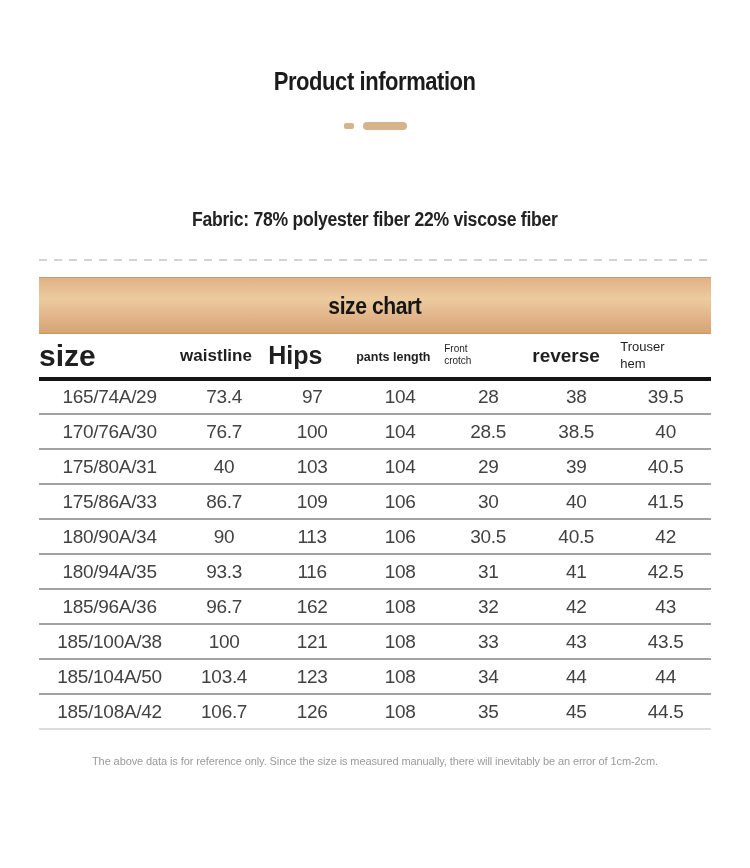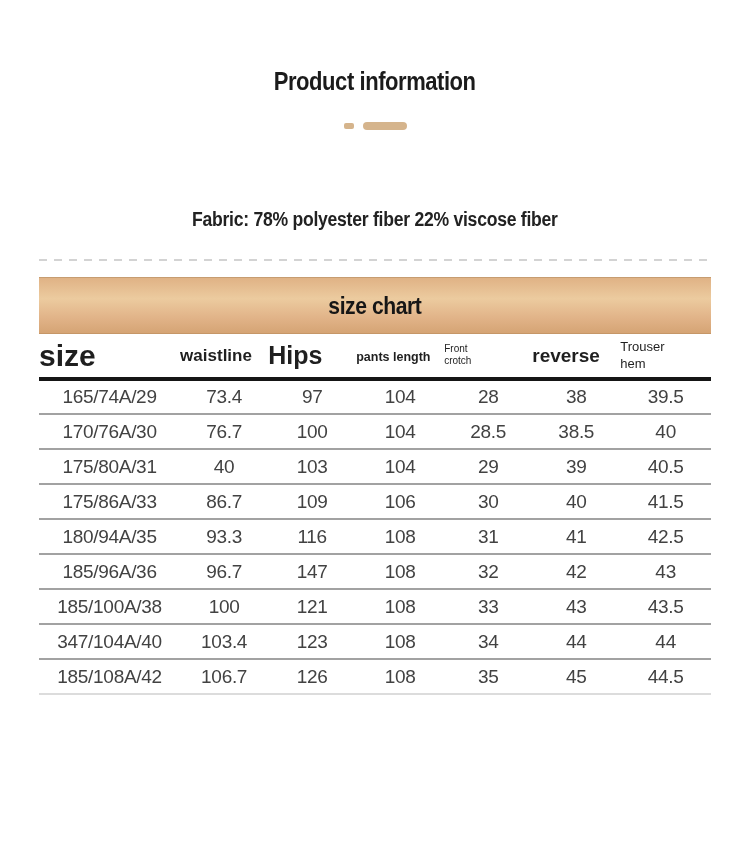--- a/index.html
+++ b/index.html
@@ -120,62 +120,72 @@
           <tr>
             <td class="col0">175/86A/33</td>
             <td class="col1">86.7</td>
             <td class="col2">109</td>
             <td class="col3">106</td>
             <td class="col4">30</td>
             <td class="col5">40</td>
             <td class="col6">41.5</td>
           </tr>
           <tr>
+            <td class="col0">180/90A/34</td>
+            <td class="col1">90</td>
+            <td class="col2">113</td>
+            <td class="col3">106</td>
+            <td class="col4">30.5</td>
+            <td class="col5">40.5</td>
+            <td class="col6">42</td>
+          </tr>
+          <tr>
             <td class="col0">180/94A/35</td>
             <td class="col1">93.3</td>
             <td class="col2">116</td>
             <td class="col3">108</td>
             <td class="col4">31</td>
             <td class="col5">41</td>
             <td class="col6">42.5</td>
           </tr>
           <tr>
             <td class="col0">185/96A/36</td>
             <td class="col1">96.7</td>
-            <td class="col2">147</td>
+            <td class="col2">162</td>
             <td class="col3">108</td>
             <td class="col4">32</td>
             <td class="col5">42</td>
             <td class="col6">43</td>
           </tr>
           <tr>
             <td class="col0">185/100A/38</td>
             <td class="col1">100</td>
             <td class="col2">121</td>
             <td class="col3">108</td>
             <td class="col4">33</td>
             <td class="col5">43</td>
             <td class="col6">43.5</td>
           </tr>
           <tr>
-            <td class="col0">347/104A/40</td>
+            <td class="col0">185/104A/50</td>
             <td class="col1">103.4</td>
             <td class="col2">123</td>
             <td class="col3">108</td>
             <td class="col4">34</td>
             <td class="col5">44</td>
             <td class="col6">44</td>
           </tr>
           <tr>
             <td class="col0">185/108A/42</td>
             <td class="col1">106.7</td>
             <td class="col2">126</td>
             <td class="col3">108</td>
             <td class="col4">35</td>
             <td class="col5">45</td>
             <td class="col6">44.5</td>
           </tr>
         </tbody>
     </table>
 
+    <div class="footnote">The above data is for reference only. Since the size is measured manually, there will inevitably be an error of 1cm-2cm.</div>
 
   </div>
 </div>
 
 </body></html>

